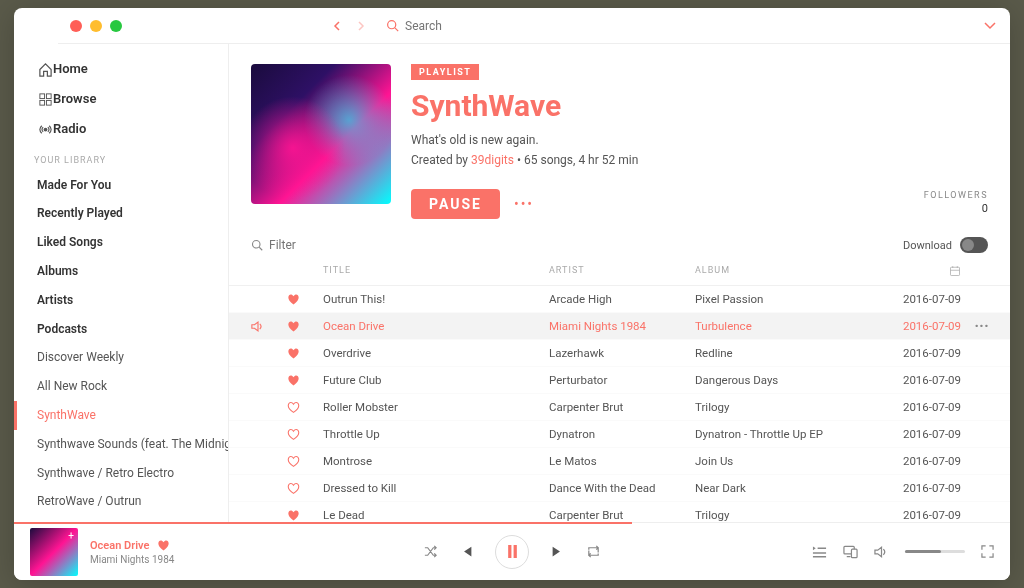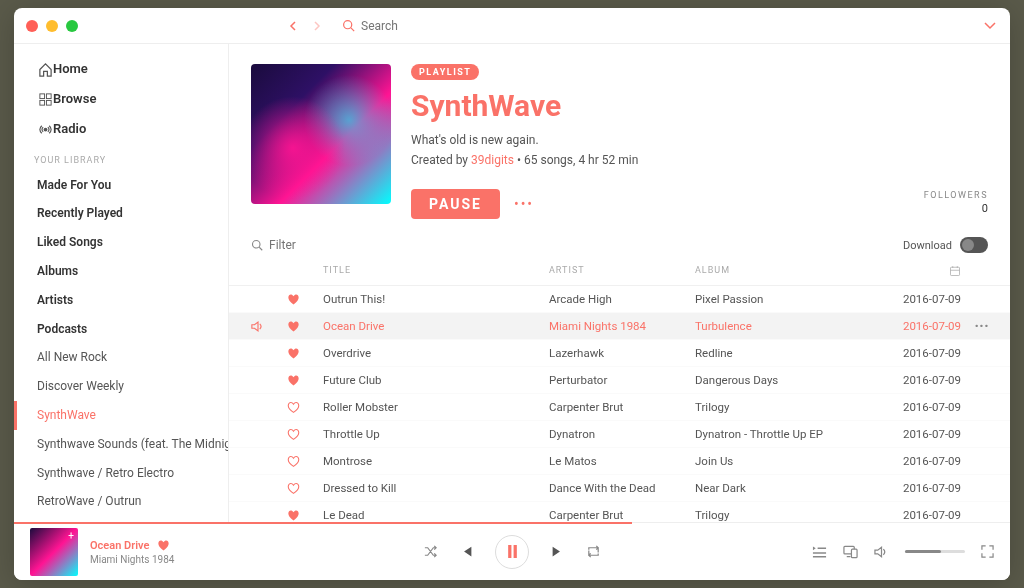--- a/index.html
+++ b/index.html
@@ -1,18 +1,18 @@
 <!DOCTYPE html>
 <html><head>
 <meta charset="utf-8">
 <style>
   * { box-sizing: border-box; margin: 0; padding: 0; font-family: -apple-system, BlinkMacSystemFont, "Segoe UI", Roboto, sans-serif; }
   body { background: #5a5a4a; display: flex; align-items: center; justify-content: center; height: 588px; width: 1024px; overflow: hidden; }
   .app-window { background: #fff; width: 996px; height: 572px; border-radius: 8px; box-shadow: 0 4px 30px rgba(0,0,0,0.2); display: flex; flex-direction: column; overflow: hidden; position: relative; }
-  .titlebar { height: 36px; display: flex; align-items: center; padding: 0 12px; position: relative; border-bottom: 1px solid #eee; flex-shrink: 0; }
+  .titlebar { height: 36px; display: flex; align-items: center; padding: 0 12px; position: relative; border-bottom: 1px solid #eee; flex-shrink: 0; margin-left: 44px; }
   .traffic-lights { display: flex; gap: 8px; }
   .light { width: 12px; height: 12px; border-radius: 50%; }
   .light.red { background: #ff5f57; }
   .light.yellow { background: #ffbd2e; }
   .light.green { background: #28c840; }
   .nav-arrows { margin-left: 210px; display: flex; gap: 6px; align-items: center; color: #fa7268; }
   .nav-arrow { width: 18px; text-align: center; cursor: pointer; font-size: 14px; }
   .search-wrap { margin-left: 12px; display: flex; align-items: center; color: #888; font-size: 12px; }
   .search-wrap input { border: none; outline: none; font-size: 12px; margin-left: 6px; color: #555; width: 100px; background: transparent; }
   .window-collapse { position: absolute; right: 14px; color: #fa7268; font-size: 12px; cursor: pointer; }
@@ -22,21 +22,21 @@
   .sidebar-item { padding: 6px 20px; color: #333; cursor: pointer; font-size: 12px; font-weight: 600; display: flex; align-items: center; border-left: 3px solid transparent; line-height: 1.4; }
   .sidebar-item.main { font-weight: 600; font-size: 13px; }
   .sidebar-item.thin { font-weight: 400; color: #555; white-space: nowrap; overflow: hidden; text-overflow: ellipsis; }
   .sidebar-item.active { color: #fa7268; border-left-color: #fa7268; }
   .sidebar-icon { width: 16px; height: 16px; display: inline-flex; align-items: center; justify-content: center; color: #555; }
   .content { flex: 1; display: flex; flex-direction: column; min-width: 0; overflow: hidden; }
   .playlist-header { display: flex; padding: 20px 22px 10px; gap: 20px; }
   .cover-art { width: 140px; height: 140px; border-radius: 4px; background: linear-gradient(135deg, #1a0b3d 0%, #2e1065 30%, #ff1493 60%, #00ffff 100%); position: relative; overflow: hidden; flex-shrink: 0; }
   .cover-art::after { content:''; position:absolute; inset:0; background: radial-gradient(circle at 30% 60%, rgba(255,20,147,0.9), transparent 40%), radial-gradient(circle at 70% 40%, rgba(0,255,255,0.6), transparent 35%); }
   .playlist-meta { display: flex; flex-direction: column; gap: 6px; flex: 1; }
-  .badge { background: #fa7268; color: #fff; font-size: 9px; letter-spacing: 1.5px; padding: 3px 8px; border-radius: 8px; width: fit-content; font-weight: 700; }
+  .badge { background: #fa7268; color: #fff; font-size: 9px; letter-spacing: 1.5px; padding: 3px 8px; border-radius: 0; width: fit-content; font-weight: 700; }
   .playlist-title { color: #fa7268; font-size: 30px; font-weight: 700; margin-top: 2px; }
   .playlist-desc { color: #555; font-size: 12px; margin-top: 4px; }
   .playlist-creator { color: #555; font-size: 12px; }
   .playlist-creator .author { color: #fa7268; }
   .playlist-actions { display: flex; align-items: center; gap: 14px; margin-top: 16px; }
   .btn-pause { background: #fa7268; color: #fff; border: none; padding: 7px 18px; border-radius: 4px; font-size: 14px; letter-spacing: 2px; font-weight: 700; cursor: pointer; }
   .more-dots { color: #fa7268; font-size: 14px; cursor: pointer; letter-spacing: 2px; }
   .followers { text-align: right; font-size: 9px; letter-spacing: 1.5px; color: #888; align-self: flex-end; margin-bottom: 4px; }
   .followers .count { display: block; font-size: 11px; color: #333; letter-spacing: 0; margin-top: 2px; }
   .list-toolbar { display: flex; align-items: center; padding: 8px 22px 6px; font-size: 12px; color: #888; }
@@ -148,22 +148,22 @@
       <div class="sidebar-section-title">YOUR LIBRARY</div>
       <div id="sidebar-library">
           <div class="sidebar-item">Made For You</div>
           <div class="sidebar-item">Recently Played</div>
           <div class="sidebar-item">Liked Songs</div>
           <div class="sidebar-item">Albums</div>
           <div class="sidebar-item">Artists</div>
           <div class="sidebar-item">Podcasts</div>
         </div>
       <div id="sidebar-playlists">
+          <div class="sidebar-item thin">Discover Weekly</div>
           <div class="sidebar-item thin">All New Rock</div>
-          <div class="sidebar-item thin">Discover Weekly</div>
           <div class="sidebar-item thin active">SynthWave</div>
           <div class="sidebar-item thin">Synthwave Sounds (feat. The Midnight, ...</div>
           <div class="sidebar-item thin">Synthwave / Retro Electro</div>
           <div class="sidebar-item thin">RetroWave / Outrun</div>
         </div>
     </div>
 
     <div class="content">
       <div class="playlist-header">
         <div class="cover-art"></div>

